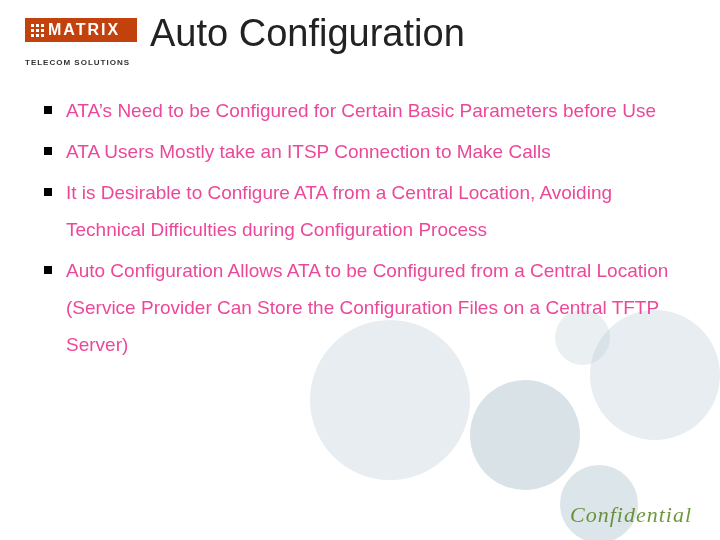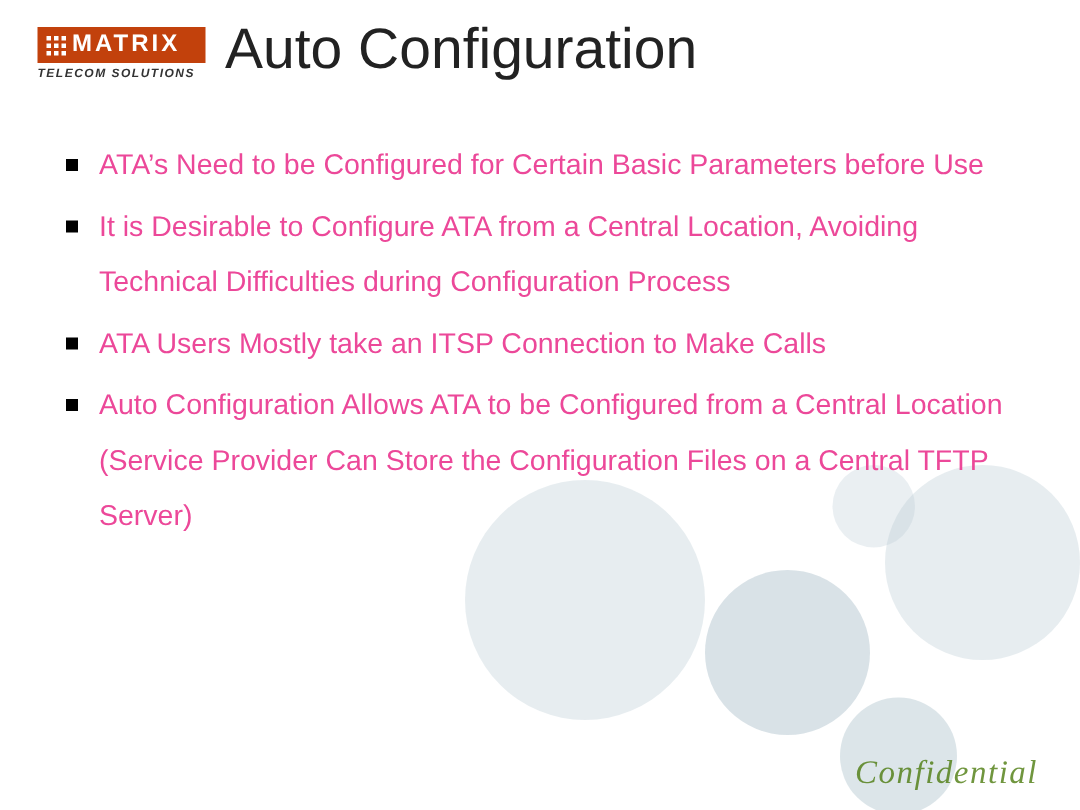--- a/index.html
+++ b/index.html
@@ -66,23 +66,22 @@
     grid-template-rows: repeat(3, 3px);
     gap: 2px;
   }
   .logo-dots span {
     width: 3px; height: 3px; background: #fff; display: block;
   }
   .logo-sub {
     font-size: 8px;
     color: #333;
     letter-spacing: 1px;
-    margin-top: 2px;
+    margin-top: 16px;
     font-weight: 600;
-    font-style: italic;
   }
 
   .title {
     position: absolute;
     left: 150px;
     top: 12px;
     font-family: "Lucida Sans", "Lucida Sans Unicode", "Trebuchet MS", sans-serif;
     font-size: 38px;
     color: #222;
     font-weight: 400;
@@ -146,19 +145,19 @@
       <span>MATRIX</span>
     </div>
     <div class="logo-sub">TELECOM SOLUTIONS</div>
   </div>
 
   <div class="title">Auto Configuration</div>
 
   <div class="content">
     <ul class="bullets">
       <li>ATA’s Need to be Configured for Certain Basic Parameters before Use</li>
+      <li>ATA Users Mostly take an ITSP Connection to Make Calls</li>
       <li>It is Desirable to Configure ATA from a Central Location, Avoiding Technical Difficulties during Configuration Process</li>
-      <li>ATA Users Mostly take an ITSP Connection to Make Calls</li>
       <li>Auto Configuration Allows ATA to be Configured from a Central Location (Service Provider Can Store the Configuration Files on a Central TFTP Server)</li>
     </ul>
   </div>
 
 </div>
 
 </body></html>

